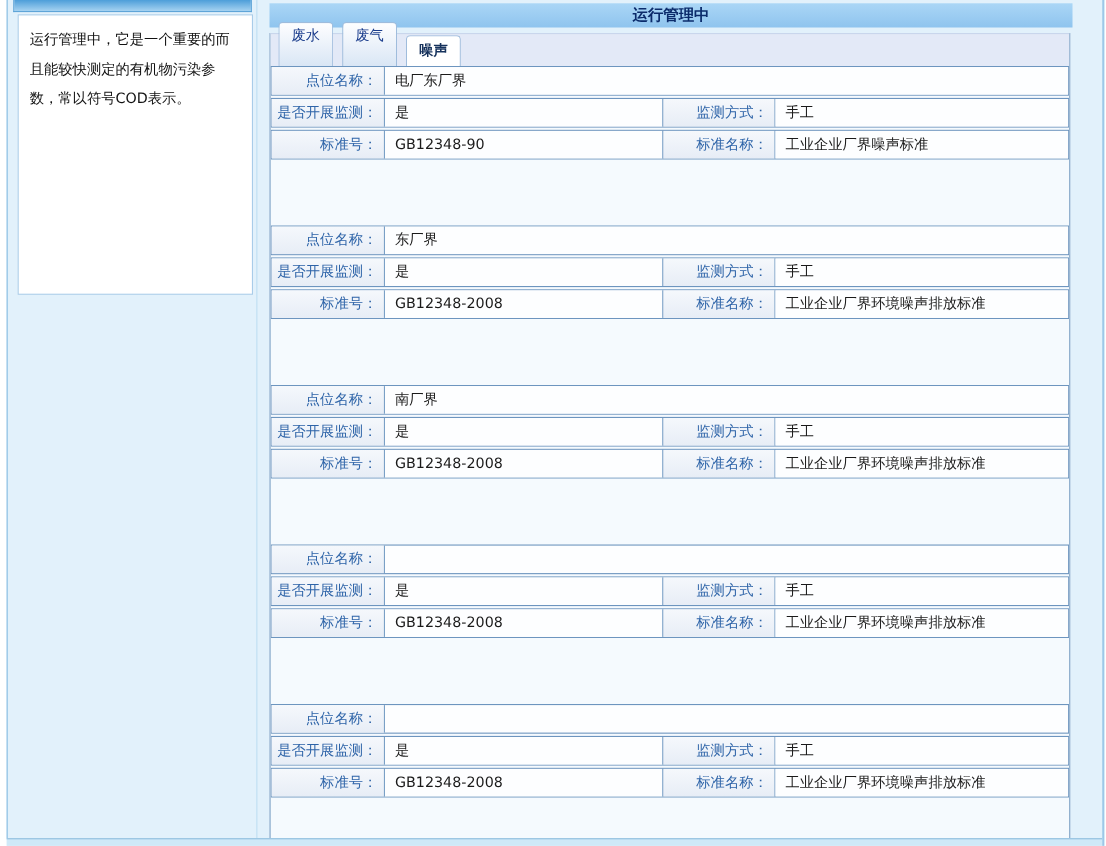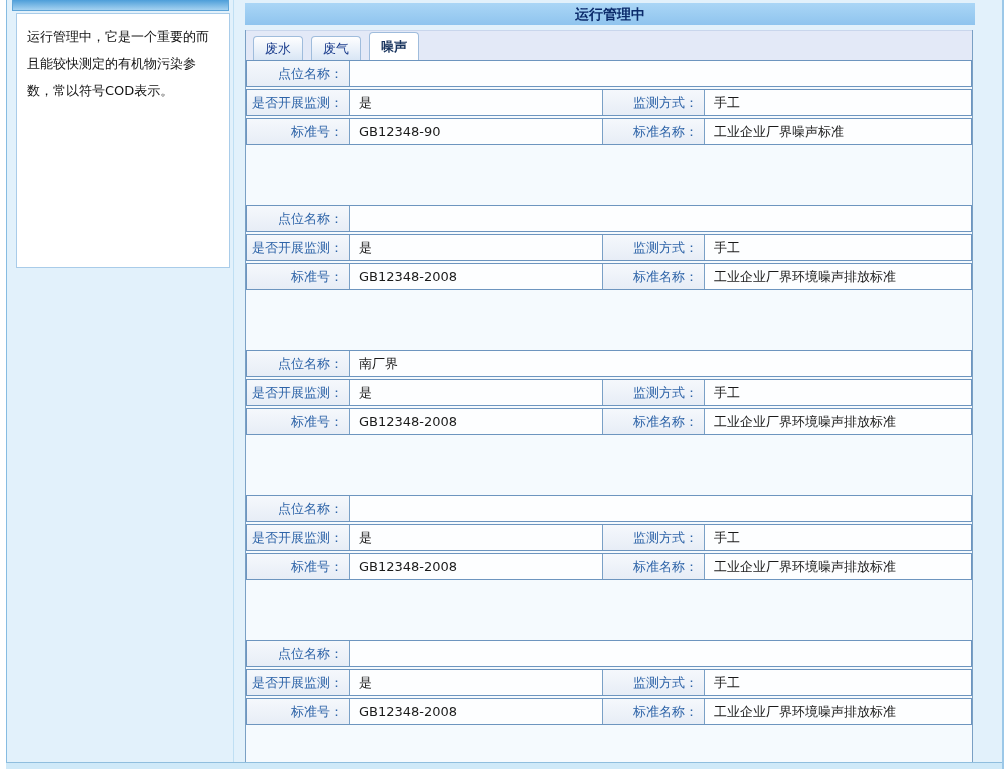--- a/index.html
+++ b/index.html
@@ -31,21 +31,21 @@
              color:#0B2B6B; font-weight:bold; font-size:14px;
              text-align:center; line-height:22px; }
 
   
   .content { position:absolute; left:245px; top:30px; width:728px; height:732px;
              background:#F5FAFE;
              border-left:1px solid #7AA0C4; border-right:1px solid #7AA0C4; }
 
   .tabstrip { height:30px; background:#E3E9F7; border-top:1px solid #C9D6EC;
               display:flex; align-items:flex-end; padding-left:7px; }
-  .tab { height:24px; line-height:23px; padding:0 11px; margin-right:8px;
+  .tab { height:40px; line-height:23px; padding:0 11px; margin-right:8px;
          background:linear-gradient(#FEFEFF,#D9E6F5);
          border:1px solid #9FBCDC; border-bottom:none;
          border-radius:4px 4px 0 0; color:#1A3C8C; font-size:13px; cursor:pointer; }
   .tab.active { background:#ffffff; height:28px; line-height:27px;
          font-weight:bold; color:#16325C;margin-top:40px; }
 
   .blocks { padding-top:0; }
   .block { margin-bottom:60px; }
   .row { display:flex; height:27px; border:1px solid #6D95BF; margin-bottom:2px;
          background:#FDFEFF; }
@@ -77,38 +77,40 @@
       <div class="tab">废水</div>
       <div class="tab">废气</div>
       <div class="tab active">噪声</div>
     </div>
 
     <div class="blocks">
 
       <div class="block">
         <div class="row">
           <div class="cell-label">点位名称：</div>
+          <div class="cell-value">电厂东厂界</div>
         </div>
         <div class="row">
           <div class="cell-label">是否开展监测：</div>
           <div class="cell-value v1">是</div>
           <div class="cell-label l2">监测方式：</div>
           <div class="cell-value">手工</div>
         </div>
         <div class="row">
           <div class="cell-label">标准号：</div>
           <div class="cell-value v1">GB12348-90</div>
           <div class="cell-label l2">标准名称：</div>
           <div class="cell-value">工业企业厂界噪声标准</div>
         </div>
       </div>
 
       <div class="block">
         <div class="row">
           <div class="cell-label">点位名称：</div>
+          <div class="cell-value">东厂界</div>
         </div>
         <div class="row">
           <div class="cell-label">是否开展监测：</div>
           <div class="cell-value v1">是</div>
           <div class="cell-label l2">监测方式：</div>
           <div class="cell-value">手工</div>
         </div>
         <div class="row">
           <div class="cell-label">标准号：</div>
           <div class="cell-value v1">GB12348-2008</div>

